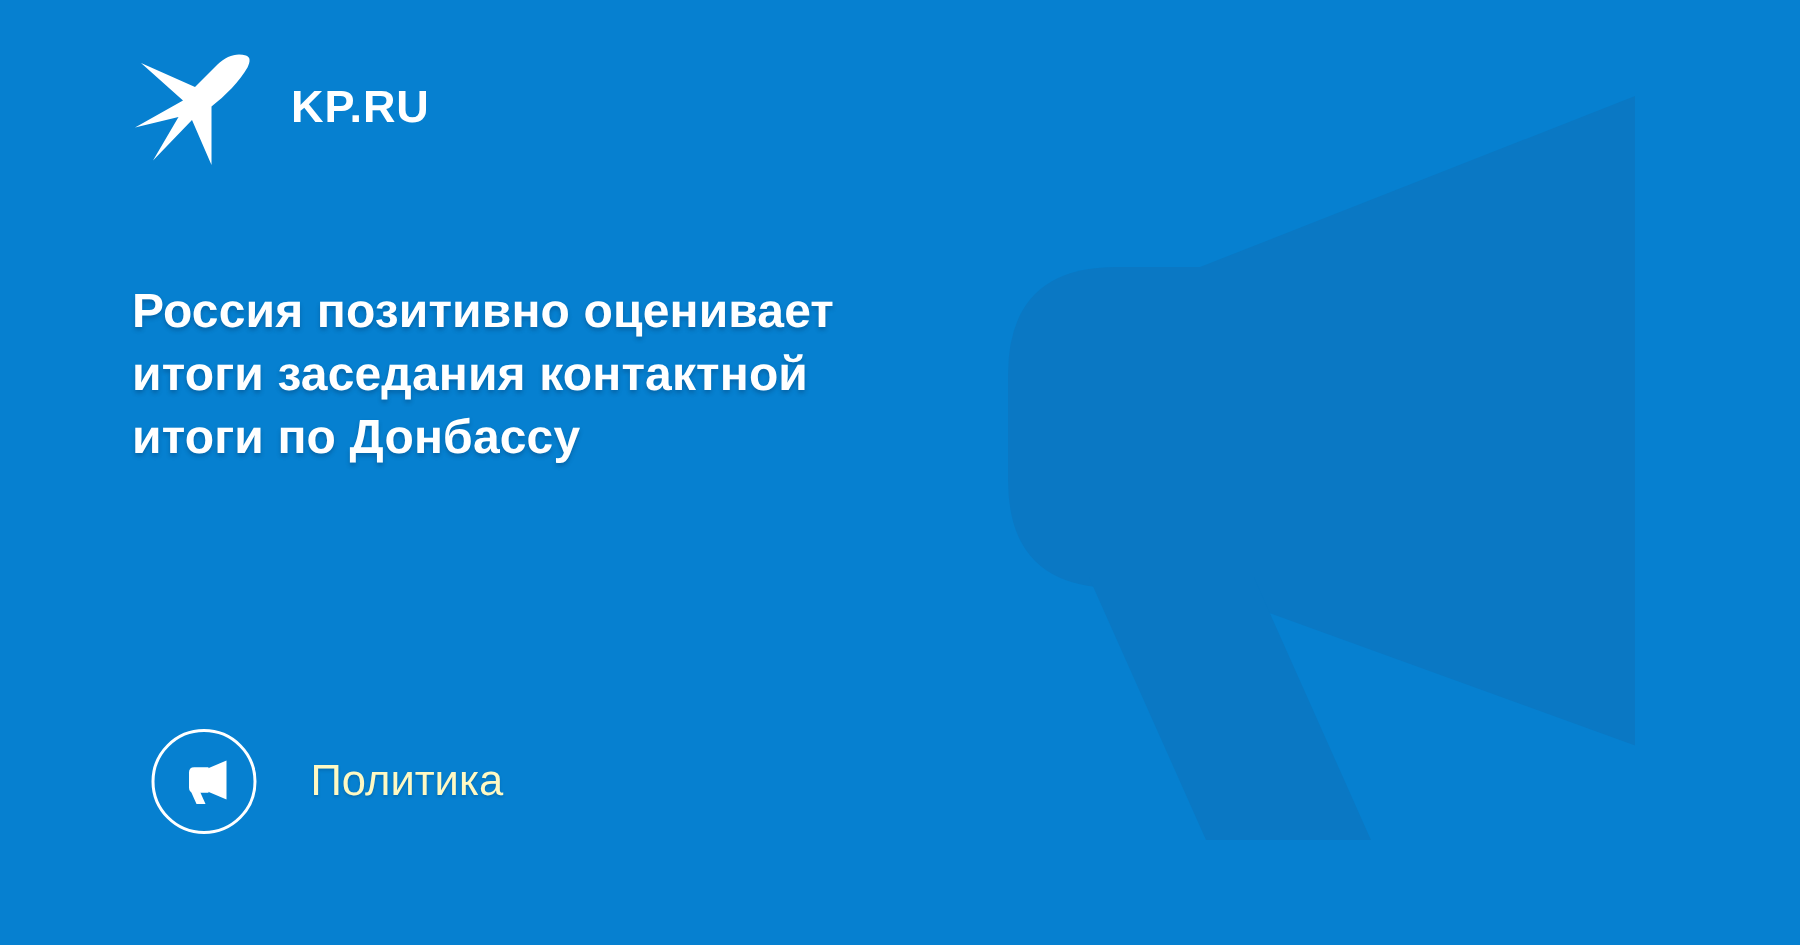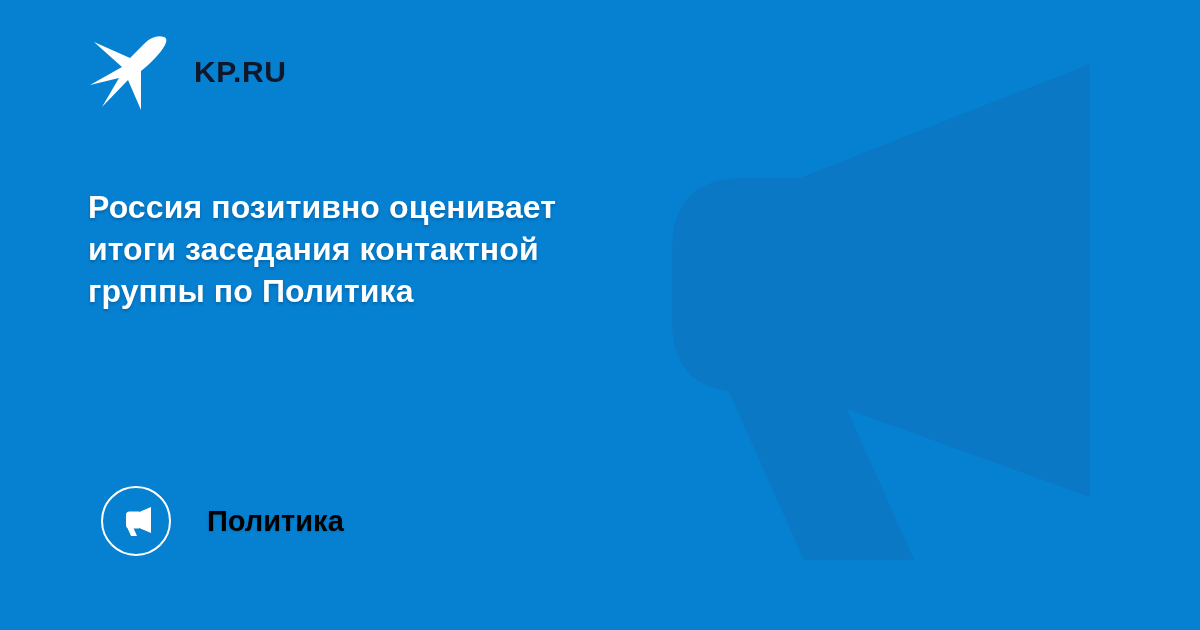--- a/index.html
+++ b/index.html
@@ -40,21 +40,21 @@
 
   .logo-bird {
     width: 84px;
     height: 76px;
     display: block;
     flex: 0 0 auto;
   }
 
   .logo-wordmark {
     margin-left: 22px;
-    color: #0f172a;
+    color: #ffffff;
     font-size: 30px;
     font-weight: bold;
     letter-spacing: 0.6px;
     line-height: 1;
     white-space: nowrap;
   }
 
   
   .headline {
     position: absolute;
@@ -98,23 +98,23 @@
   }
 
   .category-circle svg {
     display: block;
     width: 36px;
     height: 36px;
   }
 
   .category-label {
     margin-left: 36px;
-    color: #000000;
+    color: #fef9c3;
     font-size: 29px;
-    font-weight: bold;
+    font-weight: normal;
     line-height: 1;
     white-space: nowrap;
     text-shadow: 0 1px 2px rgba(0, 40, 80, 0.22);
   }
 </style>
 </head>
 <body>
 
 <div class="card">
 
@@ -130,21 +130,21 @@
   <div class="header">
     <svg class="logo-bird" viewBox="0 0 84 76" aria-hidden="true">
       <path fill="#ffffff" d="M76 3 C 70 1 63 3 57 9 L 42 24 L 6 8 L 34 33 L 2 51 L 31 44 L 14 73 L 40 46 L 53 76 L 53 37 C 62 30 72 20 77 11 C 79 7 79 4 76 3 Z"></path>
     </svg>
     <div class="logo-wordmark">KP.RU</div>
   </div>
 
   <h1 class="headline">
     <span class="headline-line">Россия позитивно оценивает</span>
     <span class="headline-line">итоги заседания контактной</span>
-    <span class="headline-line">группы по Политика</span>
+    <span class="headline-line">итоги по Донбассу</span>
   </h1>
 
   <div class="category">
     <div class="category-circle">
       <svg viewBox="0 0 36 36" aria-hidden="true">
 
         <polygon points="33,4 33,30 20,24.5 20,9.5" fill="#ffffff"></polygon>
 
         <path d="M 8,12 Q 8,8.5 11.5,8.5 L 21,8.5 L 21,25.5 L 11.5,25.5 Q 8,25.5 8,22 Z" fill="#ffffff"></path>
 

